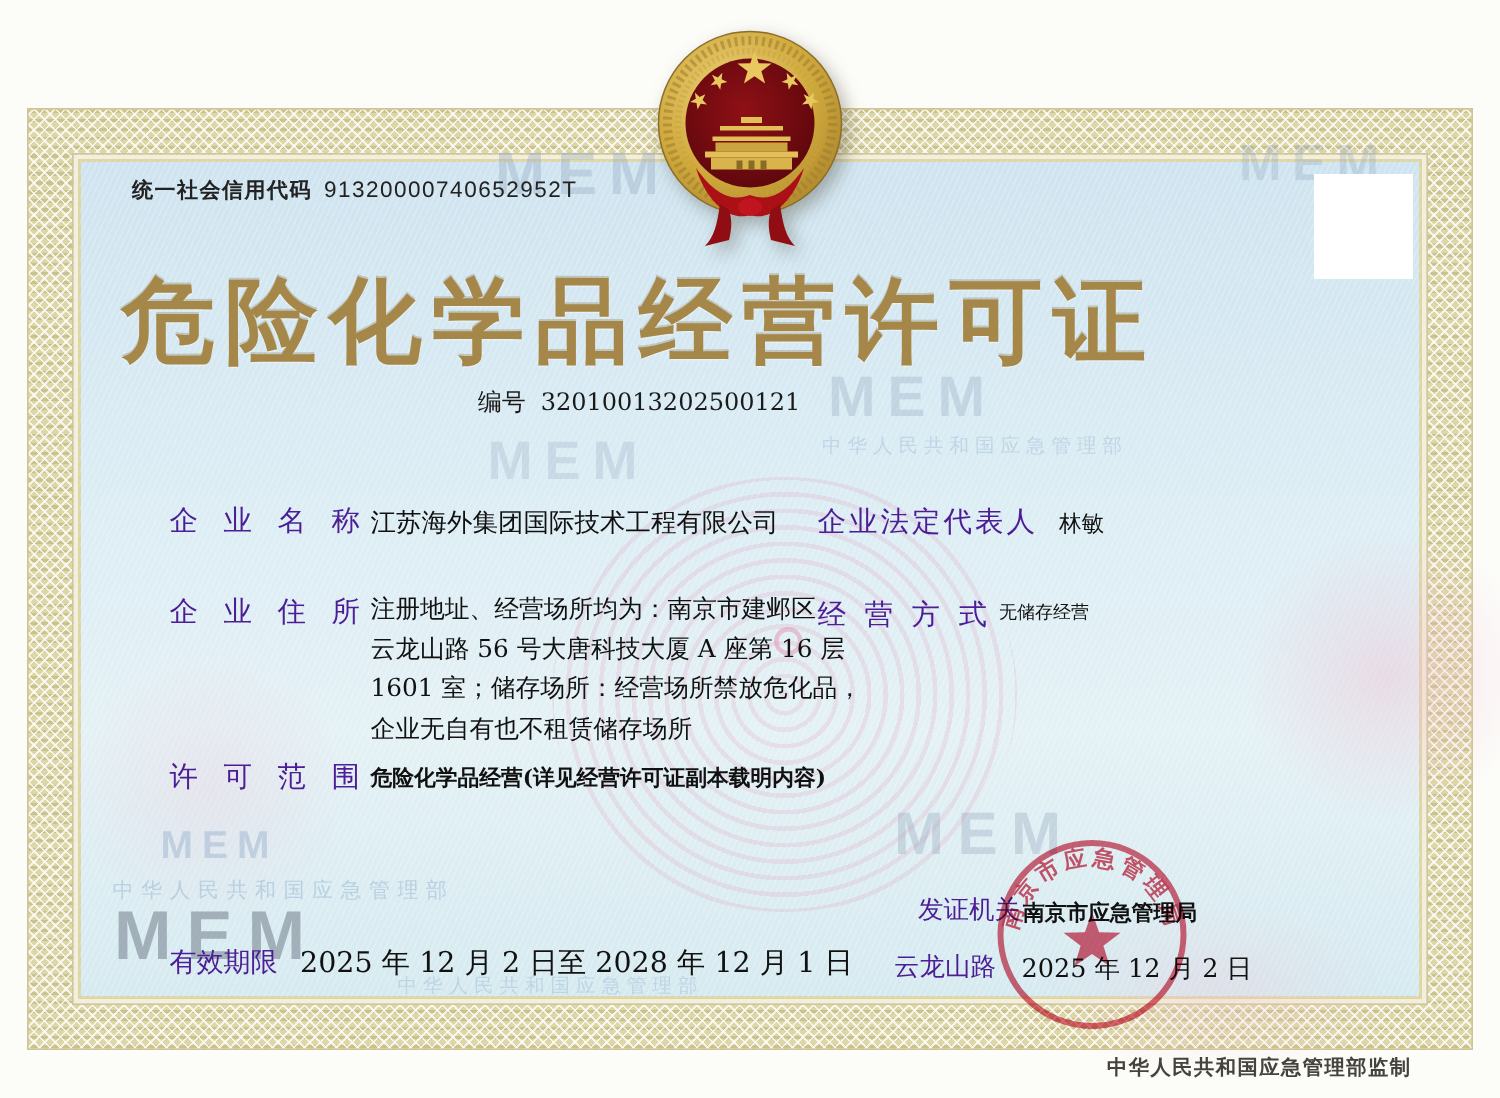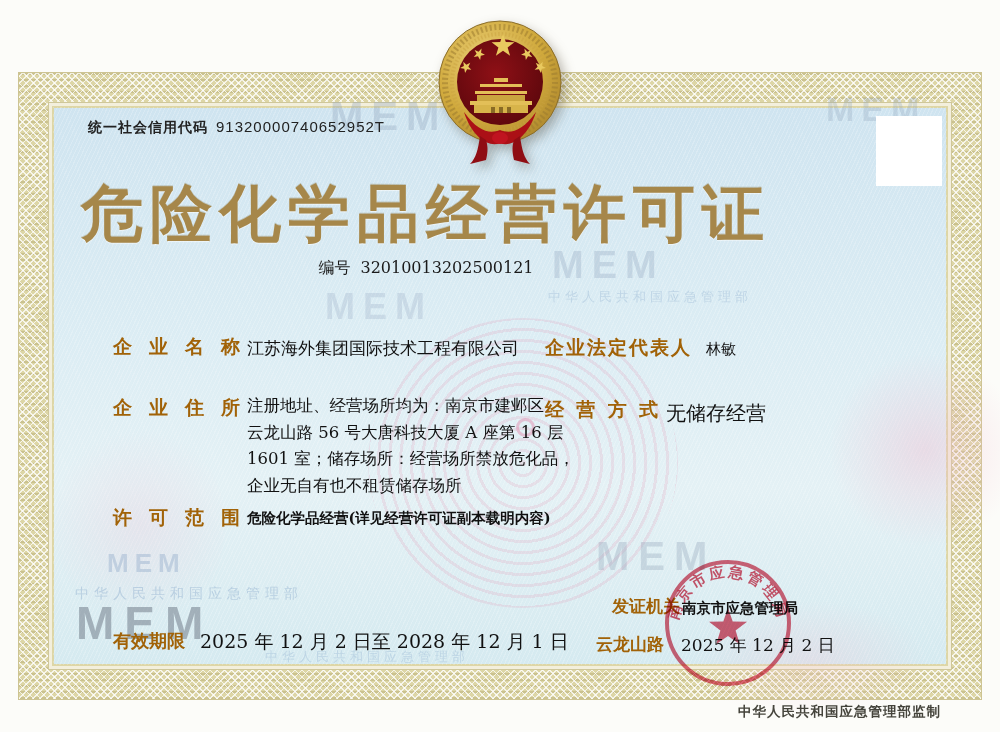--- a/index.html
+++ b/index.html
@@ -66,32 +66,32 @@
     font-family:"DejaVu Serif","Liberation Serif",serif;
     font-size:62px;font-weight:700;letter-spacing:7px;color:#a6874a;
     text-shadow:0 1px 1px rgba(255,255,255,.55), 0 -1px 0 rgba(120,90,30,.25);
     white-space:nowrap;
   }
   .serial{
     position:absolute;left:0;top:258px;width:852px;text-align:center;
     font-family:"DejaVu Serif","Liberation Serif",serif;font-size:16px;color:#1a1a1a;
   }
   .serial .lbl{margin-right:10px;}
-  .lab{font-weight:700;font-size:19px;color:#a16207;white-space:nowrap;}
+  .lab{font-weight:400;font-size:19px;color:#4c1d95;white-space:nowrap;}
   .jl4{display:inline-block;width:127px;text-align:justify;text-align-last:justify;}
   .jl4b{display:inline-block;width:113px;text-align:justify;text-align-last:justify;}
   .val-serif{font-family:"DejaVu Serif","Liberation Serif",serif;color:#111;white-space:nowrap;}
   .row-name-label{position:absolute;left:113px;top:334px;}
   .row-name-value{position:absolute;left:247px;top:337px;font-size:17px;}
   .row-legal-label{position:absolute;left:545px;top:335px;letter-spacing:2px;text-align:center;}
   .row-legal-value{position:absolute;left:706px;top:340px;font-size:15px;}
   .row-addr-label{position:absolute;left:113px;top:395px;}
   .row-addr-value{position:absolute;left:247px;top:393px;font-size:16.5px;line-height:26.5px;font-family:"DejaVu Serif","Liberation Serif",serif;color:#111;}
   .row-mode-label{position:absolute;left:545px;top:397px;}
-  .row-mode-value{position:absolute;left:666px;top:400px;font-size:20px;}
+  .row-mode-value{position:absolute;left:666px;top:400px;font-size:12px;}
   .row-scope-label{position:absolute;left:113px;top:505px;}
   .row-scope-value{position:absolute;left:247px;top:509px;font-size:14.5px;font-weight:600;}
   .row-valid-label{position:absolute;left:113px;top:629px;font-size:18px;}
   .row-valid-value{position:absolute;left:200px;top:629px;font-size:19px;}
   .row-auth-label{position:absolute;left:596px;top:595px;font-size:17px;margin-left:16px;}
   .row-auth-value{position:absolute;left:682px;top:599px;font-size:14.5px;font-weight:700;}
   .row-date-label{position:absolute;left:596px;top:633px;font-size:17px;}
   .row-date-value{position:absolute;left:681px;top:634px;font-size:17px;}
   .footer{
     position:absolute;right:59px;top:703px;font-size:13.5px;font-weight:700;

